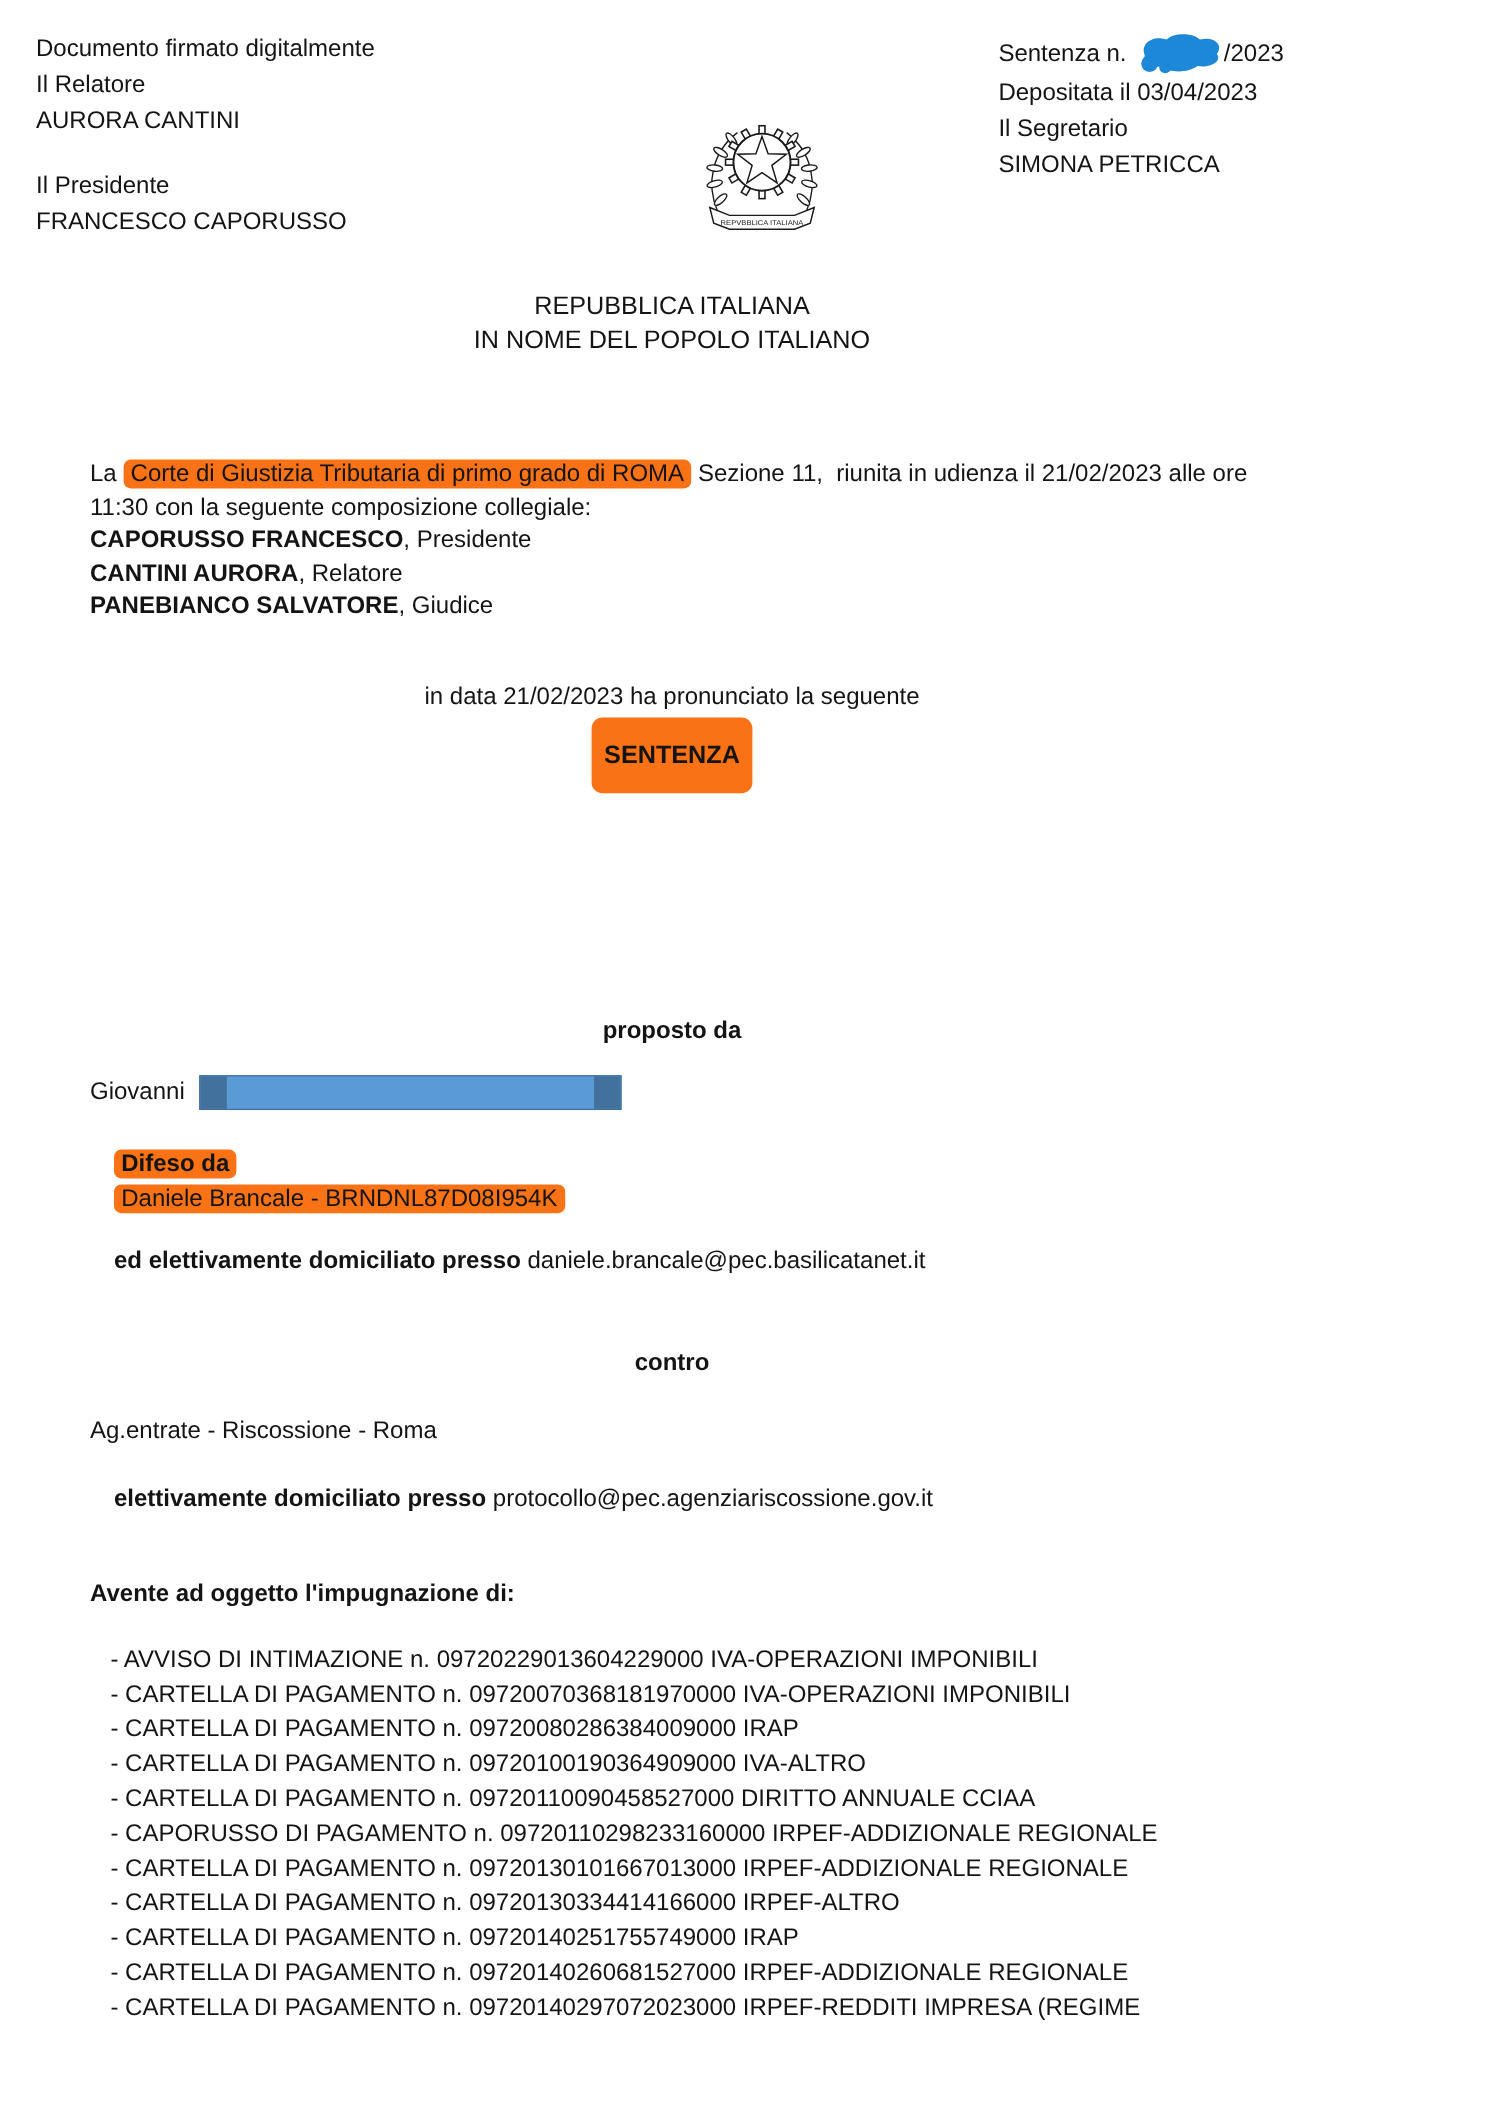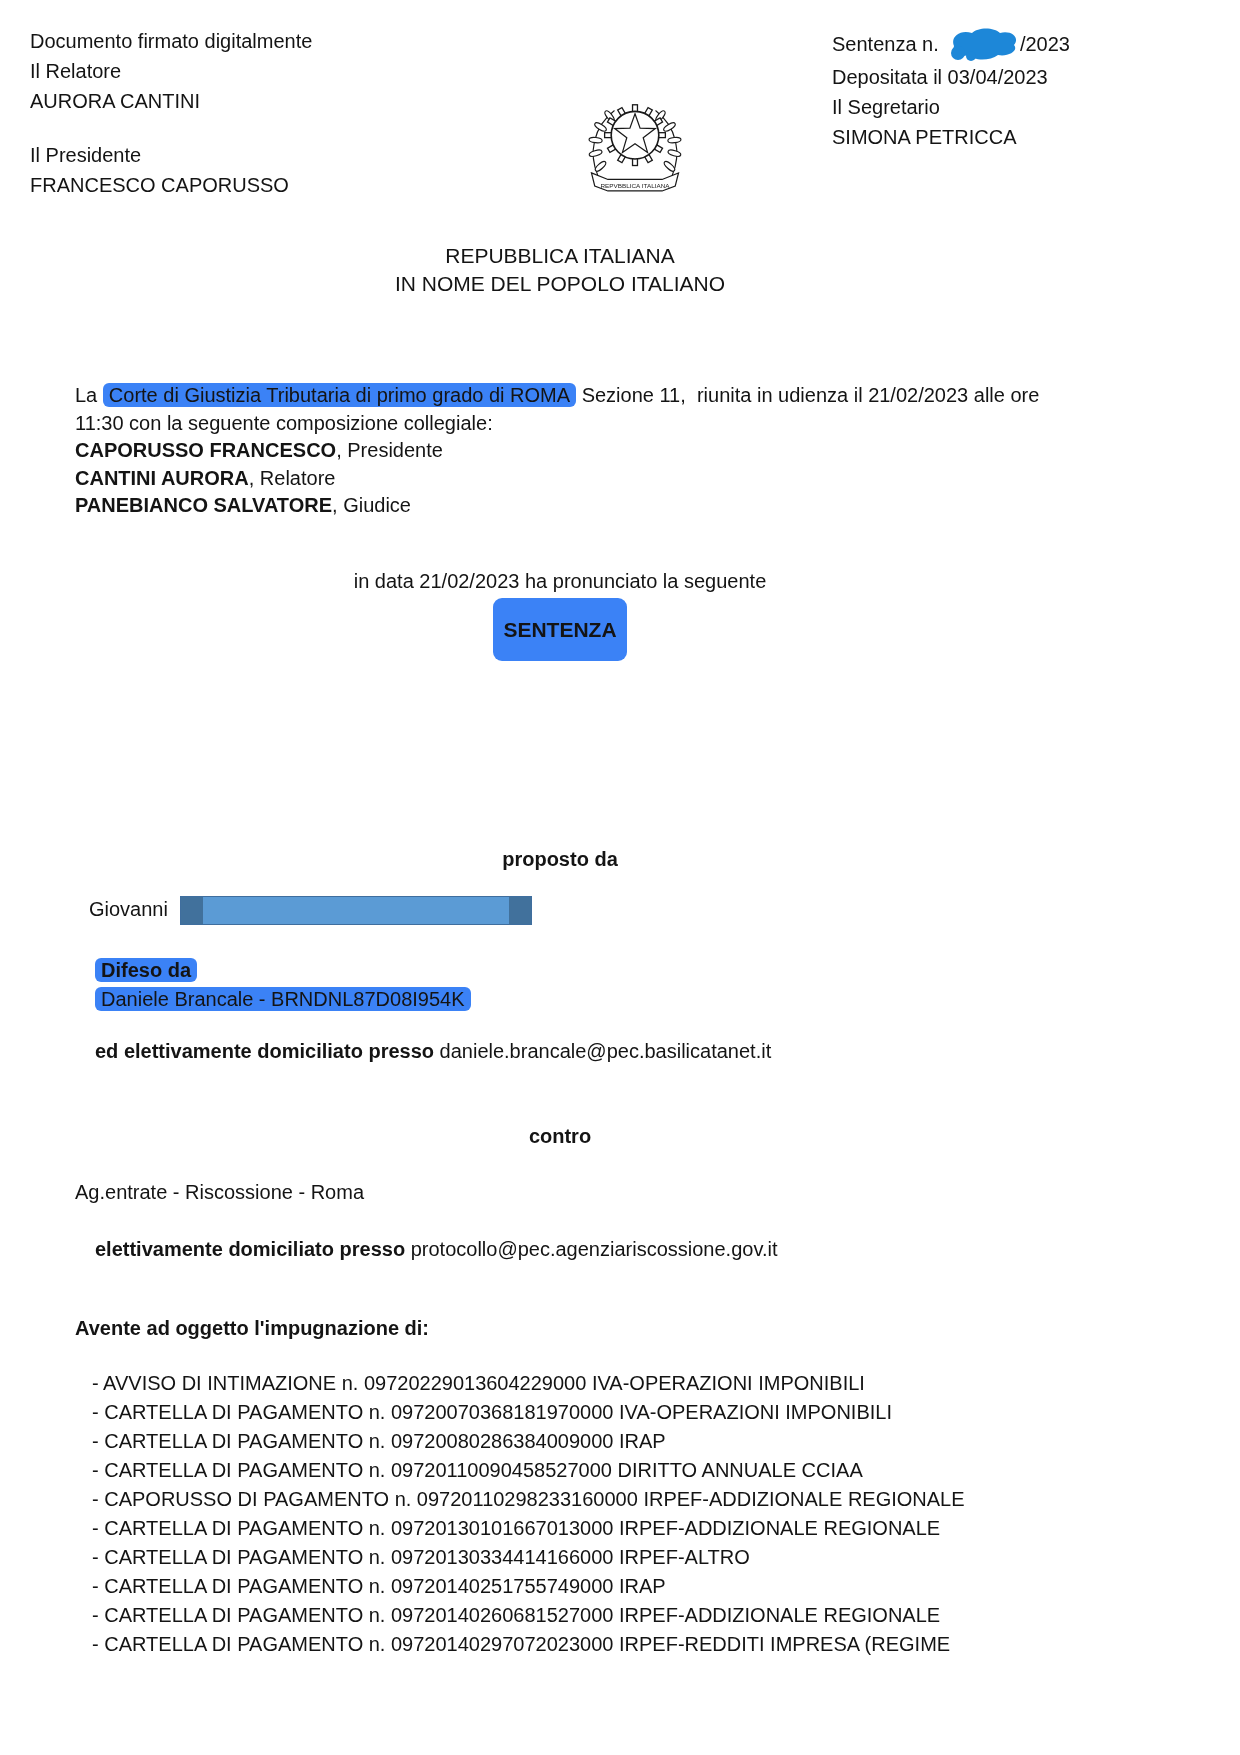--- a/index.html
+++ b/index.html
@@ -17,33 +17,33 @@
   .emblem { left:580px; top:94px; width:110px; height:112px; }
 
   .title-line { left:75px; width:970px; text-align:center; font-size:21px; }
   .t1 { top:244px; }
   .t2 { top:272px; }
 
   .intro  { left:75px; top:382px; width:970px; line-height:27.5px; margin:0; }
   .judges { left:75px; top:437px; width:970px; line-height:27.5px; }
   .judge-line b { font-weight:700; }
 
-  .hl { background:#3b82f6; border-radius:6px; padding:1px 6px;margin-top:13px; }
+  .hl { background:#f97316; border-radius:6px; padding:1px 6px;margin-top:13px; }
 
   .center-line { left:75px; width:970px; text-align:center; }
   .pronounce { top:570px; }
   .sentenza-wrap { top:618px; }
   .sentenza-wrap .hl { font-weight:700; padding:20px 10px; border-radius:9px; font-size:21px; }
 
   .ricorso { left:75px; top:734px; }
   .red-box { display:inline-block; width:52px; height:30px; background:#6fa8dc; border:2px solid #4f81bd; vertical-align:-8px; margin:0 2px 0 4px; }
 
   .proposto { top:848px; font-weight:700; }
 
-  .appellant { left:75px; top:896px;margin-left:14px; }
+  .appellant { left:75px; top:896px; }
   .red-bar { display:inline-flex; justify-content:space-between; width:352px; height:29px; background:#5b9bd5; border:1px solid #3f6e9e; vertical-align:-8px; margin-left:12px; }
   .red-bar .cap { display:block; width:22px; height:100%; background:#41719c; }
 
   .difeso { left:95px; top:956px; line-height:28px; }
   .difeso .row { margin-bottom:1px; }
   .difeso b { font-weight:700; }
 
   .domicile1 { left:95px; top:1040px; }
   .contro-line { top:1125px; font-weight:700; }
   .respondent { left:75px; top:1181px; }
@@ -168,20 +168,21 @@
   <div class="abs subject-heading">Avente ad oggetto l'impugnazione di:</div>
 
   <div class="abs subject-list">
 
       <div class="subject-item">- AVVISO DI INTIMAZIONE n. 09720229013604229000 IVA-OPERAZIONI IMPONIBILI</div>
 
       <div class="subject-item">- CARTELLA DI PAGAMENTO n. 09720070368181970000 IVA-OPERAZIONI IMPONIBILI</div>
 
       <div class="subject-item">- CARTELLA DI PAGAMENTO n. 09720080286384009000 IRAP</div>
 
+      <div class="subject-item">- CARTELLA DI PAGAMENTO n. 09720100190364909000 IVA-ALTRO</div>
 
       <div class="subject-item">- CARTELLA DI PAGAMENTO n. 09720110090458527000 DIRITTO ANNUALE CCIAA</div>
 
       <div class="subject-item">- CAPORUSSO DI PAGAMENTO n. 09720110298233160000 IRPEF-ADDIZIONALE REGIONALE</div>
 
       <div class="subject-item">- CARTELLA DI PAGAMENTO n. 09720130101667013000 IRPEF-ADDIZIONALE REGIONALE</div>
 
       <div class="subject-item">- CARTELLA DI PAGAMENTO n. 09720130334414166000 IRPEF-ALTRO</div>
 
       <div class="subject-item">- CARTELLA DI PAGAMENTO n. 09720140251755749000 IRAP</div>

